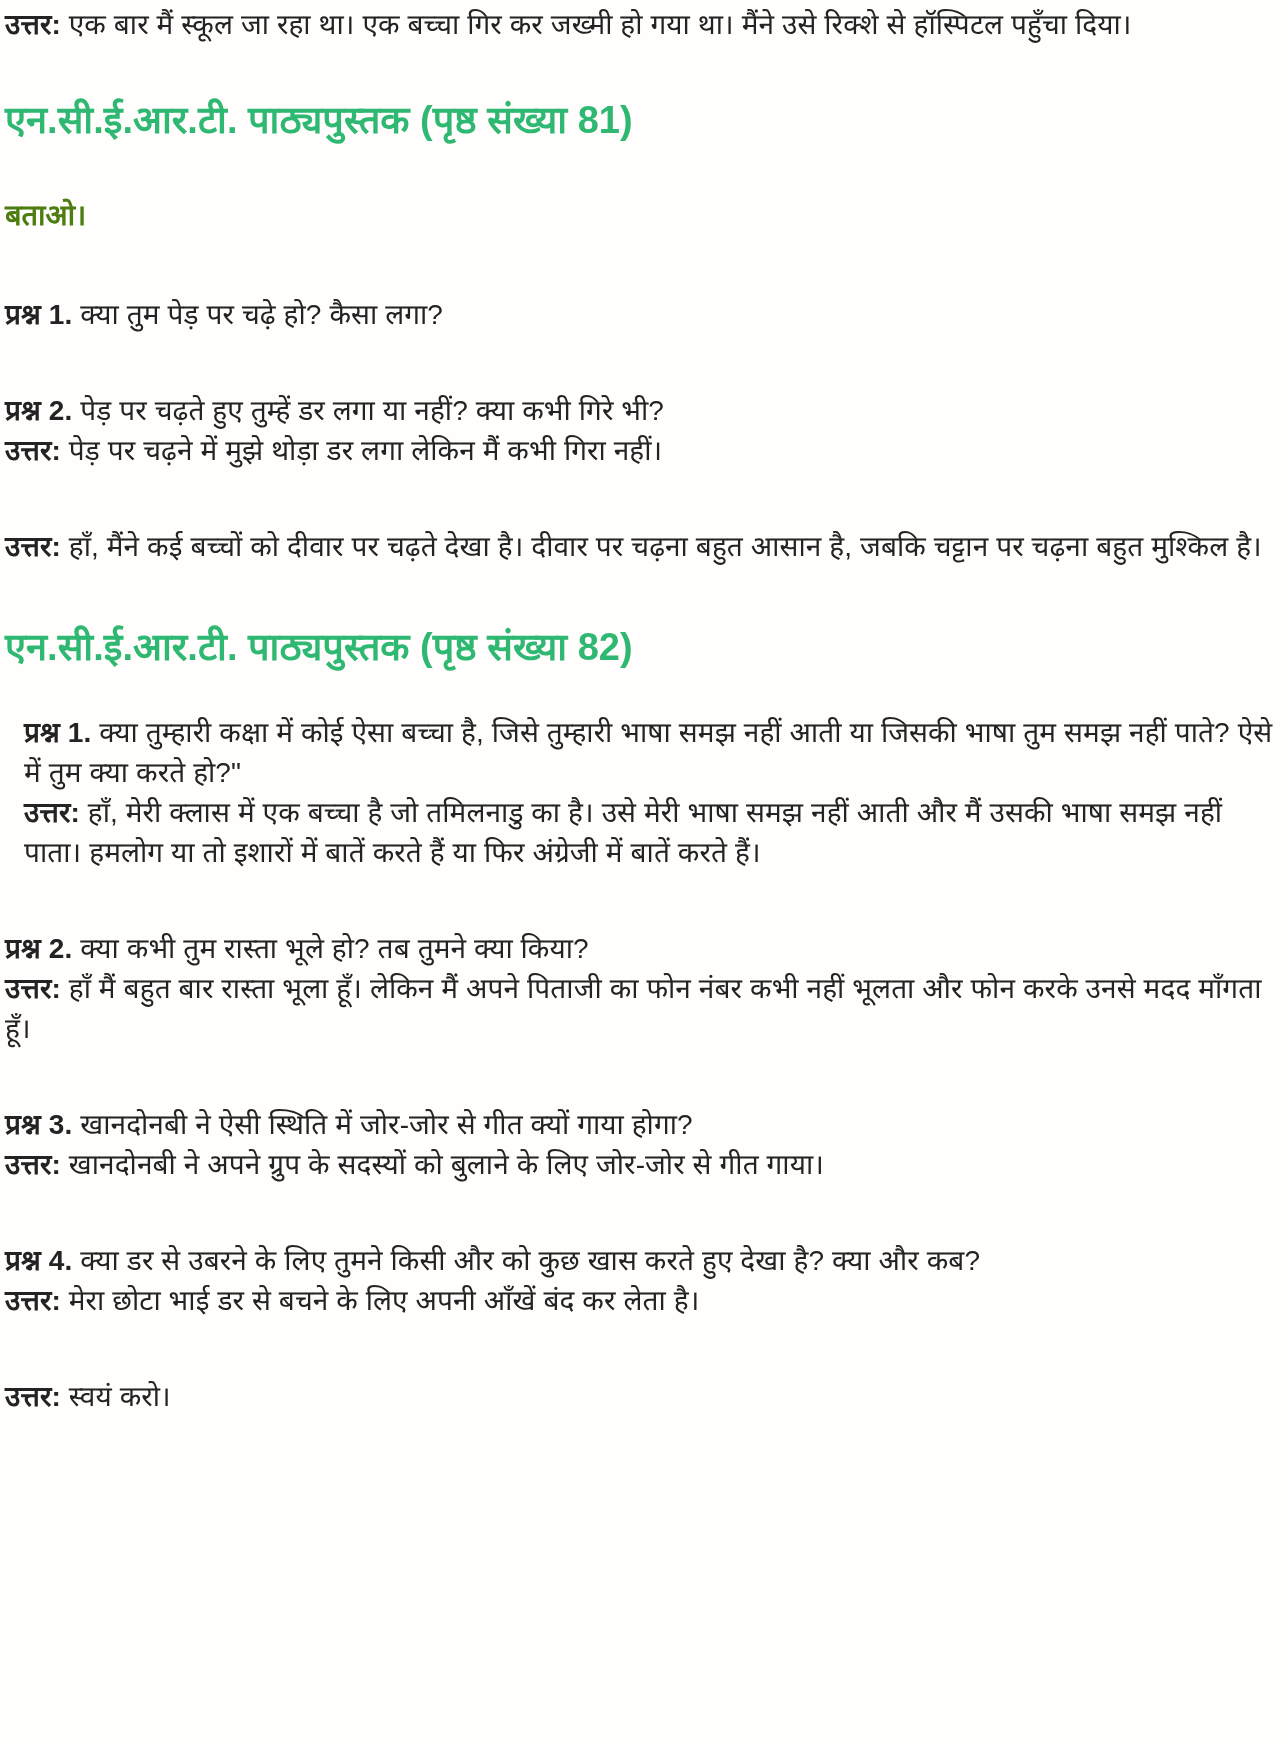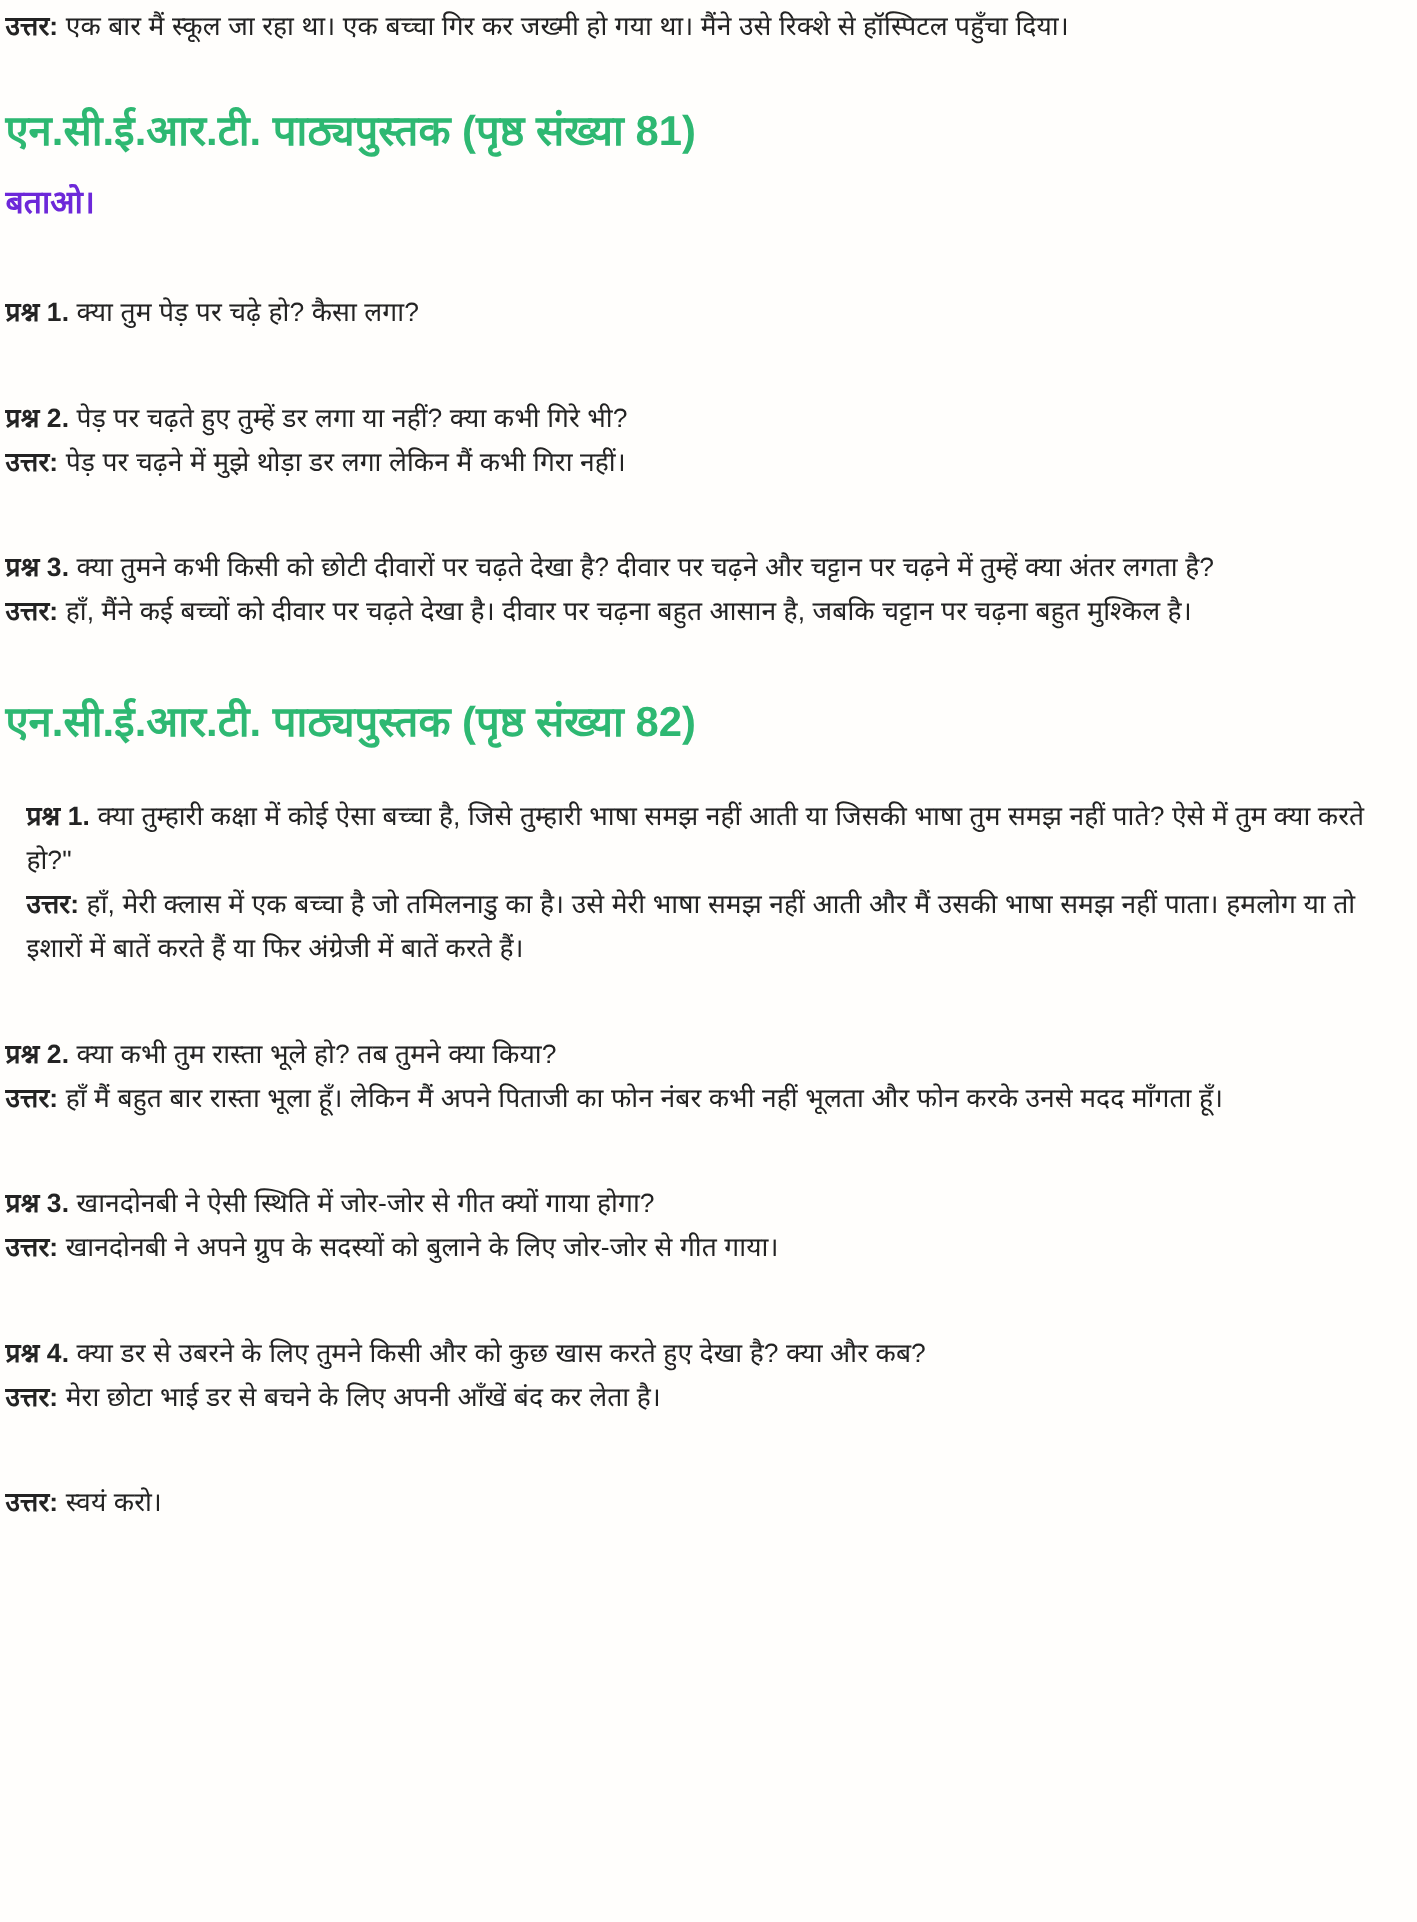--- a/index.html
+++ b/index.html
@@ -6,39 +6,39 @@
   html, body { background: #fffefc; }
   body {
     width: 1288px;
     min-height: 1747px;
     font-family: "Liberation Sans", "DejaVu Sans", sans-serif;
     color: #232323;
     overflow: hidden;
   }
   .doc { padding: 5px 5px 0 5px; }
   .para, .q, .a {
-    font-size: 24px;
+    font-size: 28px;
     line-height: 40px;
     color: #232323;
     letter-spacing: 0.1px;
   }
   .lbl { font-weight: 700; }
   .green-heading {
     color: #2eb872;
     font-size: 38px;
     line-height: 40px;
     font-weight: 700;
     margin-top: 55px;
   }
   .subhead {
     font-size: 29px;
     font-weight: 700;
     line-height: 40px;
-    margin-top: 25px;
-    color: #6d28d9;
+    margin-top: 55px;
+    color: #4d7c0f;
   }
   .qa { margin-top: 60px; }
   .qa.tight { margin-top: 46px; margin-left: 19px; }
 </style>
 </head>
 <body>
 
 <div class="doc">
 
   <p class="para">
@@ -62,24 +62,20 @@
       <b class="lbl">प्रश्न 2.</b>
       <span>पेड़ पर चढ़ते हुए तुम्हें डर लगा या नहीं? क्या कभी गिरे भी?</span>
     </p>
     <p class="a">
       <b class="lbl">उत्तर:</b>
       <span>पेड़ पर चढ़ने में मुझे थोड़ा डर लगा लेकिन मैं कभी गिरा नहीं।</span>
     </p>
   </div>
 
   <div class="qa" style="margin-top:56px">
-    <p class="q">
-      <b class="lbl">प्रश्न 3.</b>
-      <span>क्या तुमने कभी किसी को छोटी दीवारों पर चढ़ते देखा है? दीवार पर चढ़ने और चट्टान पर चढ़ने में तुम्हें क्या अंतर लगता है?</span>
-    </p>
     <p class="a">
       <b class="lbl">उत्तर:</b>
       <span>हाँ, मैंने कई बच्चों को दीवार पर चढ़ते देखा है। दीवार पर चढ़ना बहुत आसान है, जबकि चट्टान पर चढ़ना बहुत मुश्किल है।</span>
     </p>
   </div>
 
   <h2 class="green-heading" style="margin-top:60px">एन.सी.ई.आर.टी. पाठ्यपुस्तक (पृष्ठ संख्या 82)</h2>
 
   <div class="qa tight">
     <p class="q">

